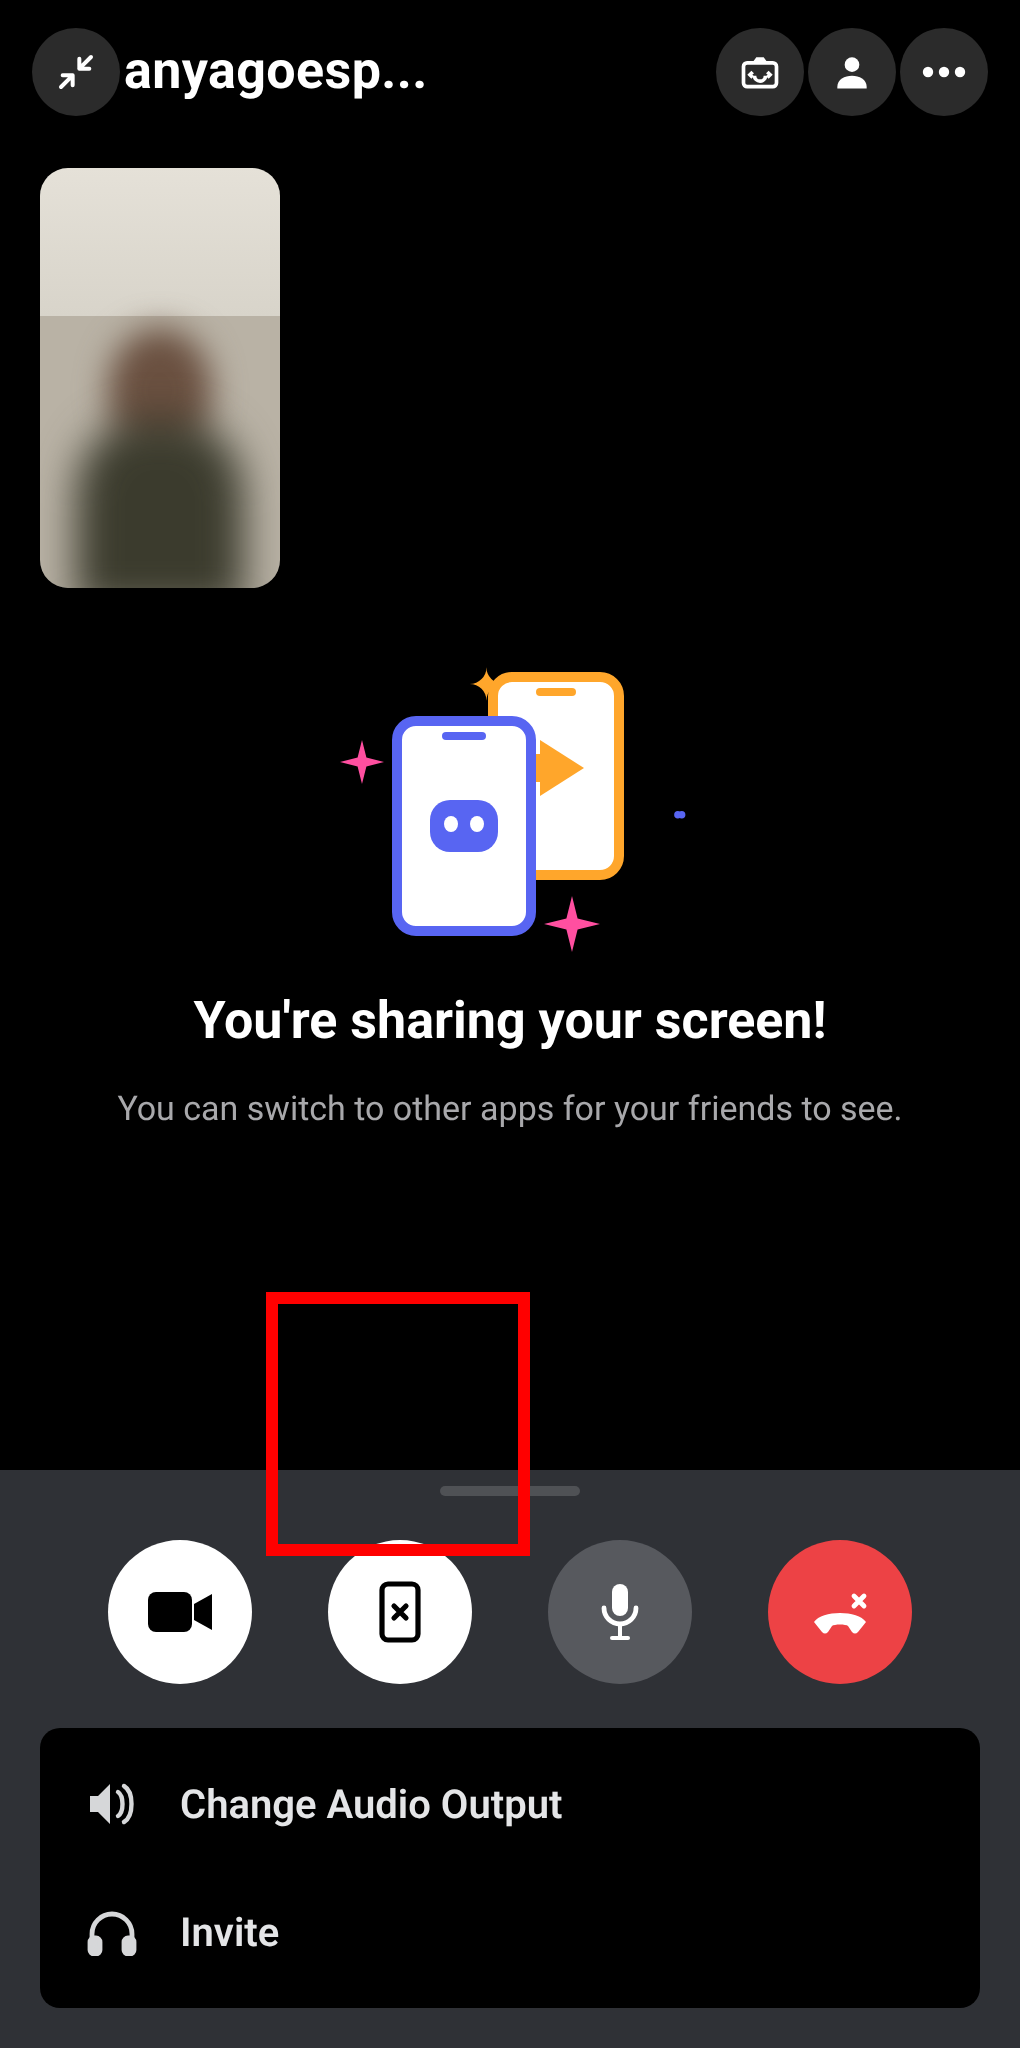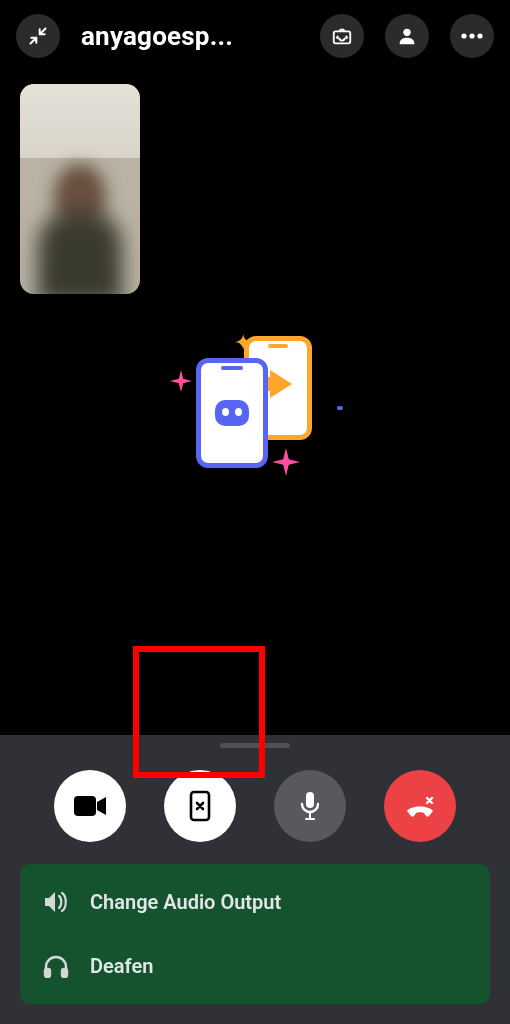--- a/index.html
+++ b/index.html
@@ -2,21 +2,21 @@
 <html><head>
 <meta charset="utf-8">
 <style>
   * { margin:0; padding:0; box-sizing:border-box; }
   body {
     width:510px; height:1024px; background:#000;
     font-family:-apple-system,BlinkMacSystemFont,"Segoe UI",Roboto,Helvetica,Arial,sans-serif;
     color:#fff; overflow:hidden; position:relative;
   }
   .topbar {
-    display:flex; align-items:center; padding:14px 16px; gap:21px;
+    display:flex; align-items:center; padding:14px 16px; gap:2px;
   }
   .ic-btn {
     width:44px; height:44px; border-radius:50%; background:#2b2b2b;
     display:flex; align-items:center; justify-content:center; flex-shrink:0;
   }
   .title {
     flex:1; font-size:26px; font-weight:700; letter-spacing:0.2px;
     overflow:hidden; white-space:nowrap; text-overflow:ellipsis;
   }
   .video-thumb {
@@ -111,21 +111,21 @@
     display:flex; align-items:center; justify-content:center;
   }
   .ctrl.white { background:#fff; color:#000; }
   .ctrl.gray { background:rgba(120,122,128,0.55); color:#fff; }
   .ctrl.red { background:#ed4245; color:#fff; }
   .highlight {
     position:absolute; border:6px solid #ff0000; width:132px; height:132px;
     left:133px; top:646px; pointer-events:none;
   }
   .menu {
-    background:#14532d; margin:0 20px 20px; border-radius:10px;
+    background:#000000; margin:0 20px 20px; border-radius:10px;
     padding:6px 0;
   }
   .menu-item {
     display:flex; align-items:center; gap:18px; padding:20px 20px;
     font-size:20px; font-weight:600; color:#e4e5e7;
   }
   .menu-item .mi-icon { width:32px; display:flex; justify-content:center; }
   svg { display:block; }
 </style>
 </head>
@@ -179,20 +179,24 @@
         <div class="discord-face"></div>
       </div>
     <div class="spark pink1">
         <div class="star4"></div>
       </div>
     <div class="spark pink2">
         <div class="star4" style="width:28px;height:28px"></div>
       </div>
     <span class="spark x1">••</span>
   </div>
+  <div class="msg">
+    <h2>You're sharing your screen!</h2>
+    <p>You can switch to other apps for your friends to see.</p>
+  </div>
 </div>
 
 <div class="sheet">
   <div class="dh"></div>
   <div class="ctrl-row">
     <div class="ctrl white">
       <svg width="34" height="24" viewBox="0 0 34 24" fill="#000">
         <rect x="1" y="2" width="22" height="20" rx="4"></rect>
         <path d="M24 8l9-5v18l-9-5z"></path>
       </svg>
@@ -231,18 +235,18 @@
       <span>Change Audio Output</span>
     </div>
     <div class="menu-item">
       <span class="mi-icon">
         <svg width="26" height="24" viewBox="0 0 26 24" fill="none" stroke="#d6d7d9" stroke-width="2.4">
           <path d="M3 16v-3a10 10 0 0 1 20 0v3"></path>
           <rect x="2" y="15" width="5" height="8" rx="2" fill="#d6d7d9"></rect>
           <rect x="19" y="15" width="5" height="8" rx="2" fill="#d6d7d9"></rect>
         </svg>
       </span>
-      <span>Deafen</span>
+      <span>Invite</span>
     </div>
   </div>
 </div>
 
 <div class="highlight"></div>
 
 </body></html>

